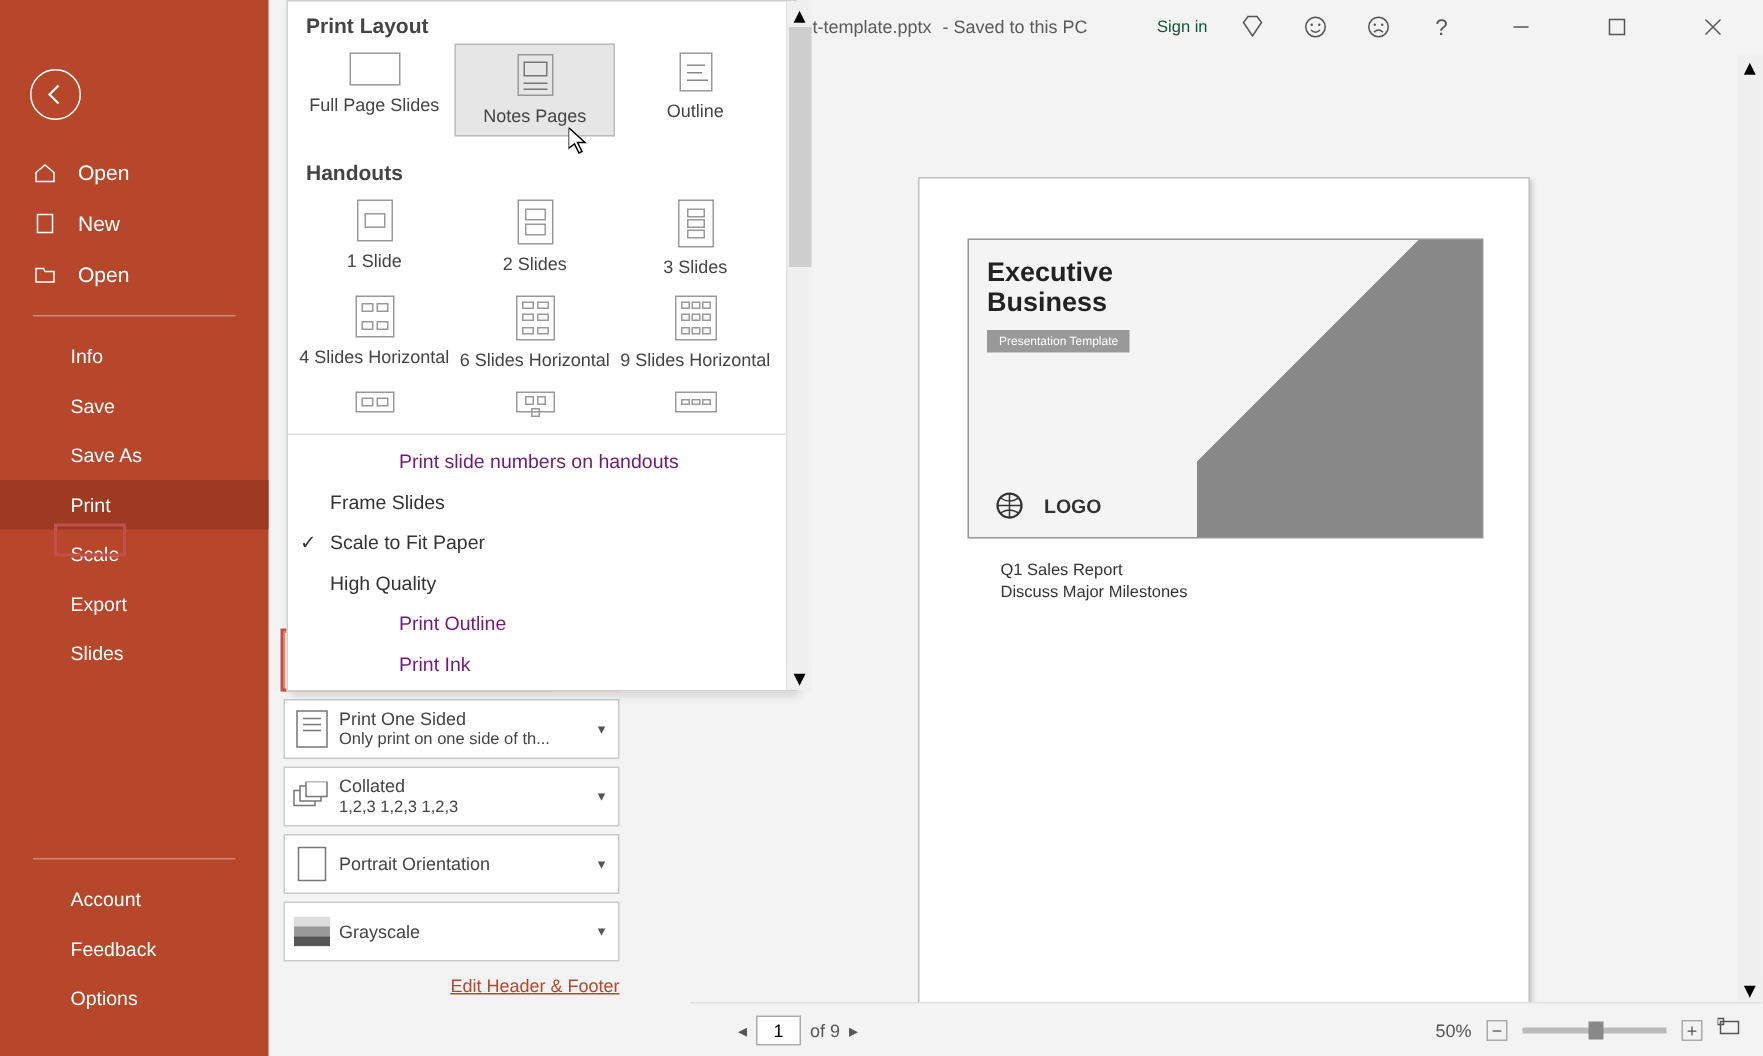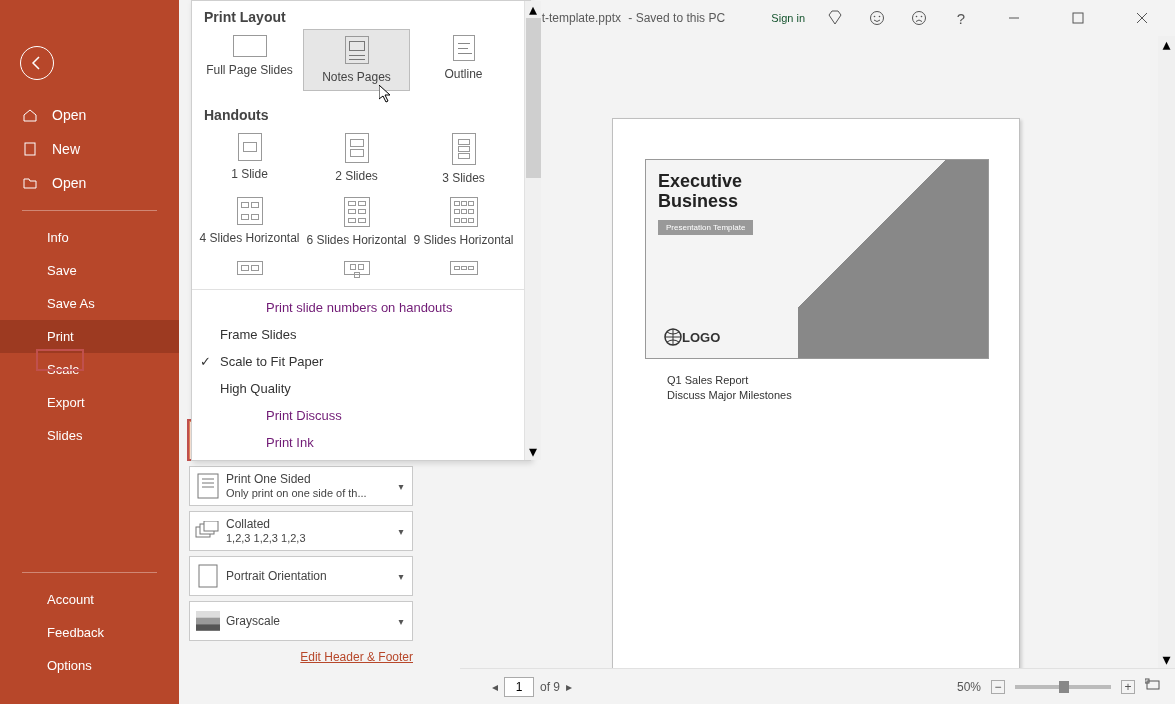--- a/index.html
+++ b/index.html
@@ -54,21 +54,21 @@
 
     
     .preview { position: absolute; top: 36px; left: 460px; right: 0; bottom: 36px; background: #f3f3f3; }
     .preview-scroll { position: absolute; right: 0; top: 0; width: 17px; height: 100%; background: #f0f0f0; }
     .preview-scroll .arrow { height: 17px; display:flex; align-items:center; justify-content:center; background:#f0f0f0;}
     .preview-page { position: absolute; top: 82px; left: 152px; width: 408px; height: 644px; background: #fff; border: 1px solid #bfbfbf; box-shadow: 2px 2px 3px rgba(0,0,0,0.15); }
     .preview-slide { position: absolute; top: 40px; left: 32px; width: 344px; height: 200px; border: 1px solid #999; background: #f4f4f4; }
     .slide-left { position: absolute; top: 12px; left: 12px; width: 170px; }
     .slide-title { font-size: 18px; font-weight: 700; color: #222; line-height:1.1; }
     .slide-sub { margin-top: 8px; display: inline-block; background: #999; color: #fff; font-size: 8px; padding: 3px 8px; }
-    .slide-logo { position: absolute; bottom: 12px; left: 18px; display: flex; align-items: center; gap: 0; font-weight: 700; font-size: 13px; color:#333;}
+    .slide-logo { position: absolute; bottom: 12px; left: 18px; display: flex; align-items: center; gap: 14px; font-weight: 700; font-size: 13px; color:#333;}
     .slide-image { position: absolute; top: 0; right: 0; width: 190px; height: 100%; background: linear-gradient(135deg, transparent 0 38%, #888 38% 100%); }
     .notes { position: absolute; top: 254px; left: 54px; font-size: 11px; color: #333; line-height: 1.4; }
     .page-num { position: absolute; bottom: 16px; right: 20px; font-size: 11px; color: #555; }
 
     
     .bottom { position: absolute; bottom: 0; left: 460px; right: 0; height: 36px; background: #f3f3f3; border-top: 1px solid #e1e1e1; display: flex; align-items: center; }
     .page-nav { display: flex; align-items: center; gap: 6px; margin-left: 32px; font-size: 12px; color: #555; }
     .page-input { width: 30px; height: 20px; border: 1px solid #aaa; text-align: center; font-size: 12px; }
     .zoom { position: absolute; right: 14px; display: flex; align-items: center; gap: 10px; font-size: 12px; color: #555; }
     .zoom-slider { width: 96px; height: 4px; background: #bbb; position: relative; }
@@ -298,21 +298,21 @@
           <div class="mini-slide" style="width:6px;height:4px"></div>
           <div class="mini-slide" style="width:6px;height:4px"></div>
         </div>
       </div>
   </div>
   <div class="opts">
     <div class="opt disabled"><span>Print slide numbers on handouts</span></div>
     <div class="opt"><span>Frame Slides</span></div>
     <div class="opt"><span class="check">✓</span><span>Scale to Fit Paper</span></div>
     <div class="opt"><span>High Quality</span></div>
-    <div class="opt disabled"><span>Print Discuss</span></div>
+    <div class="opt disabled"><span>Print Outline</span></div>
     <div class="opt disabled"><span>Print Ink</span></div>
   </div>
   <div class="scrollbar-v">
     <div class="arrow">▴</div>
     <div class="thumb"></div>
     <div class="arrow" style="position:absolute;bottom:0;width:100%;">▾</div>
   </div>
 </div>
 <div class="highlight" style="top:24px; left:290px; width:116px; height:60px;"></div>
 

